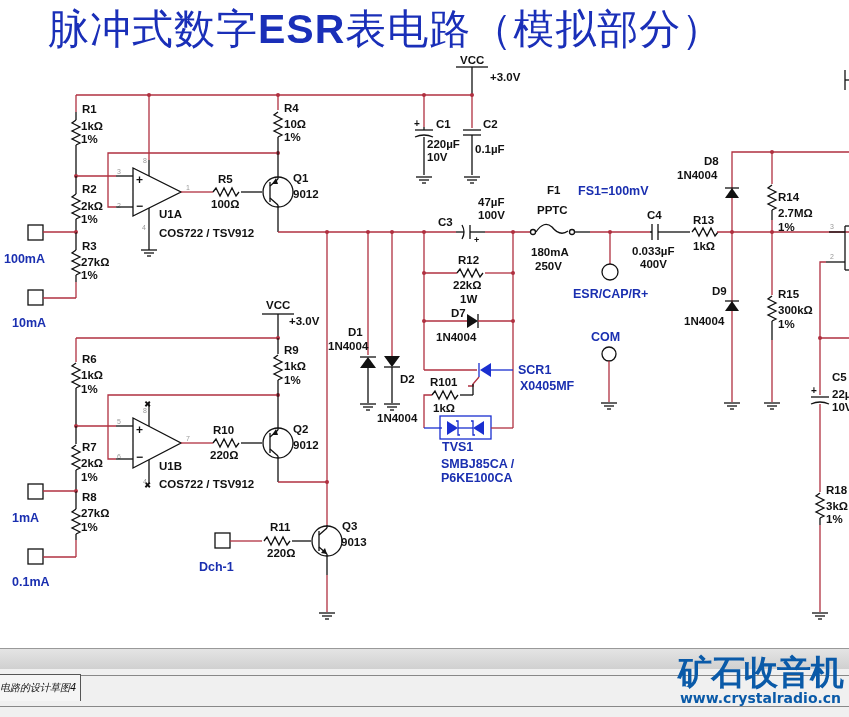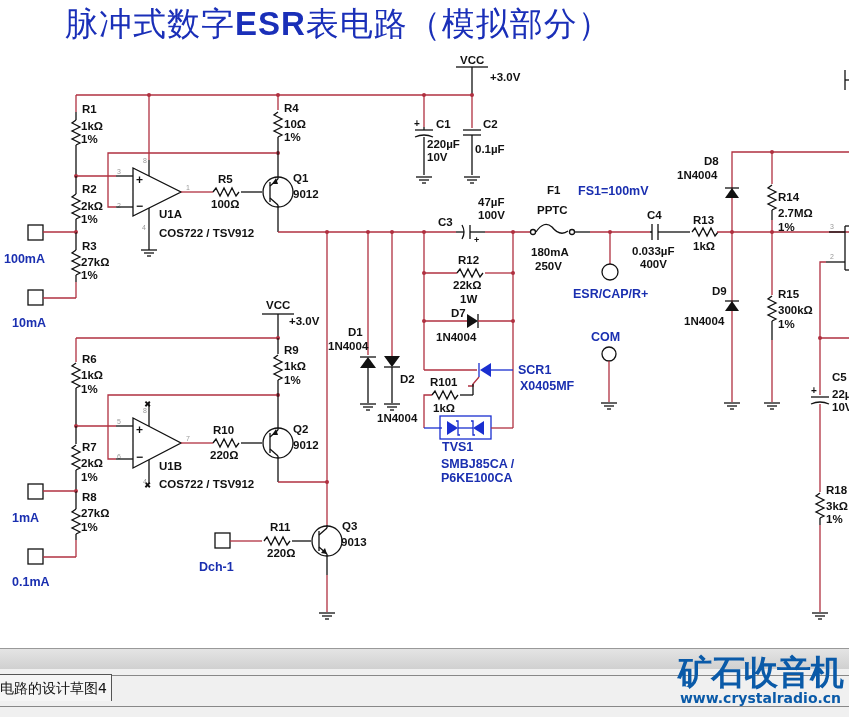--- a/index.html
+++ b/index.html
@@ -1,29 +1,29 @@
 <!DOCTYPE html>
 <html><head>
 <meta charset="utf-8">
 <style>
   html,body{margin:0;padding:0;background:#fff;}
   body{width:849px;height:717px;position:relative;overflow:hidden;font-family:"Liberation Sans",sans-serif;}
-  #title{position:absolute;left:65px;top:2px;font-size:33px;color:#1a2fb8;letter-spacing:1px;white-space:nowrap;font-family:"DejaVu Sans",sans-serif;}
+  #title{position:absolute;left:48px;top:2px;font-size:41px;color:#1a2fb8;letter-spacing:1px;white-space:nowrap;font-family:"DejaVu Sans",sans-serif;}
   #title b{font-family:"Liberation Sans",sans-serif;font-weight:bold;}
   svg#sch{position:absolute;left:0;top:0;}
   .w{stroke:#b03040;stroke-width:1.3;fill:none;}
   .k{stroke:#111;stroke-width:1.3;fill:none;}
   .b{stroke:#1a2fd0;stroke-width:1.3;fill:none;}
   .lbl{font-family:"Liberation Sans",sans-serif;font-weight:bold;font-size:11.5px;fill:#111;}
   .blbl{font-family:"Liberation Sans",sans-serif;font-weight:bold;font-size:12.5px;fill:#1a2fb0;}
   .pin{font-family:"Liberation Sans",sans-serif;font-size:7px;fill:#999;}
   .dot{fill:#b03040;}
   #bottombar{position:absolute;left:0;top:648px;width:849px;height:69px;background:#f0f0f0;}
   #bottombar .strip{position:absolute;left:0;top:0;width:849px;height:20px;background:linear-gradient(#e4e4e4,#d0d0d0);border-top:1px solid #999;}
-  #tab{position:absolute;left:0;top:26px;height:26px;padding:0 4px 0 0;border:1px solid #555;border-left:none;border-bottom:none;background:#f5f5f5;font-size:14px;line-height:26px;color:#111;font-family:"DejaVu Sans",sans-serif;}
+  #tab{position:absolute;left:0;top:26px;height:26px;padding:0 4px 0 0;border:1px solid #555;border-left:none;border-bottom:none;background:#f5f5f5;font-size:10px;line-height:26px;color:#111;font-family:"DejaVu Sans",sans-serif;font-style:italic;}
   .hline{position:absolute;left:0;width:849px;height:1px;background:#888;}
   #logo{position:absolute;right:6px;top:6px;text-align:center;margin-left:24px;}
   #logo .cn{font-size:34px;font-weight:bold;color:#0a5aa8;font-family:"DejaVu Sans",sans-serif;letter-spacing:-1px;line-height:36px;}
   #logo .url{font-size:14px;color:#0a5aa8;font-family:"DejaVu Sans",sans-serif;font-weight:bold;line-height:16px;background:#f0f0f0;}
 </style>
 </head>
 <body>
 
 <div id="title"><span>脉冲式数字</span><b>ESR</b><span>表电路（模拟部分）</span></div>
 

